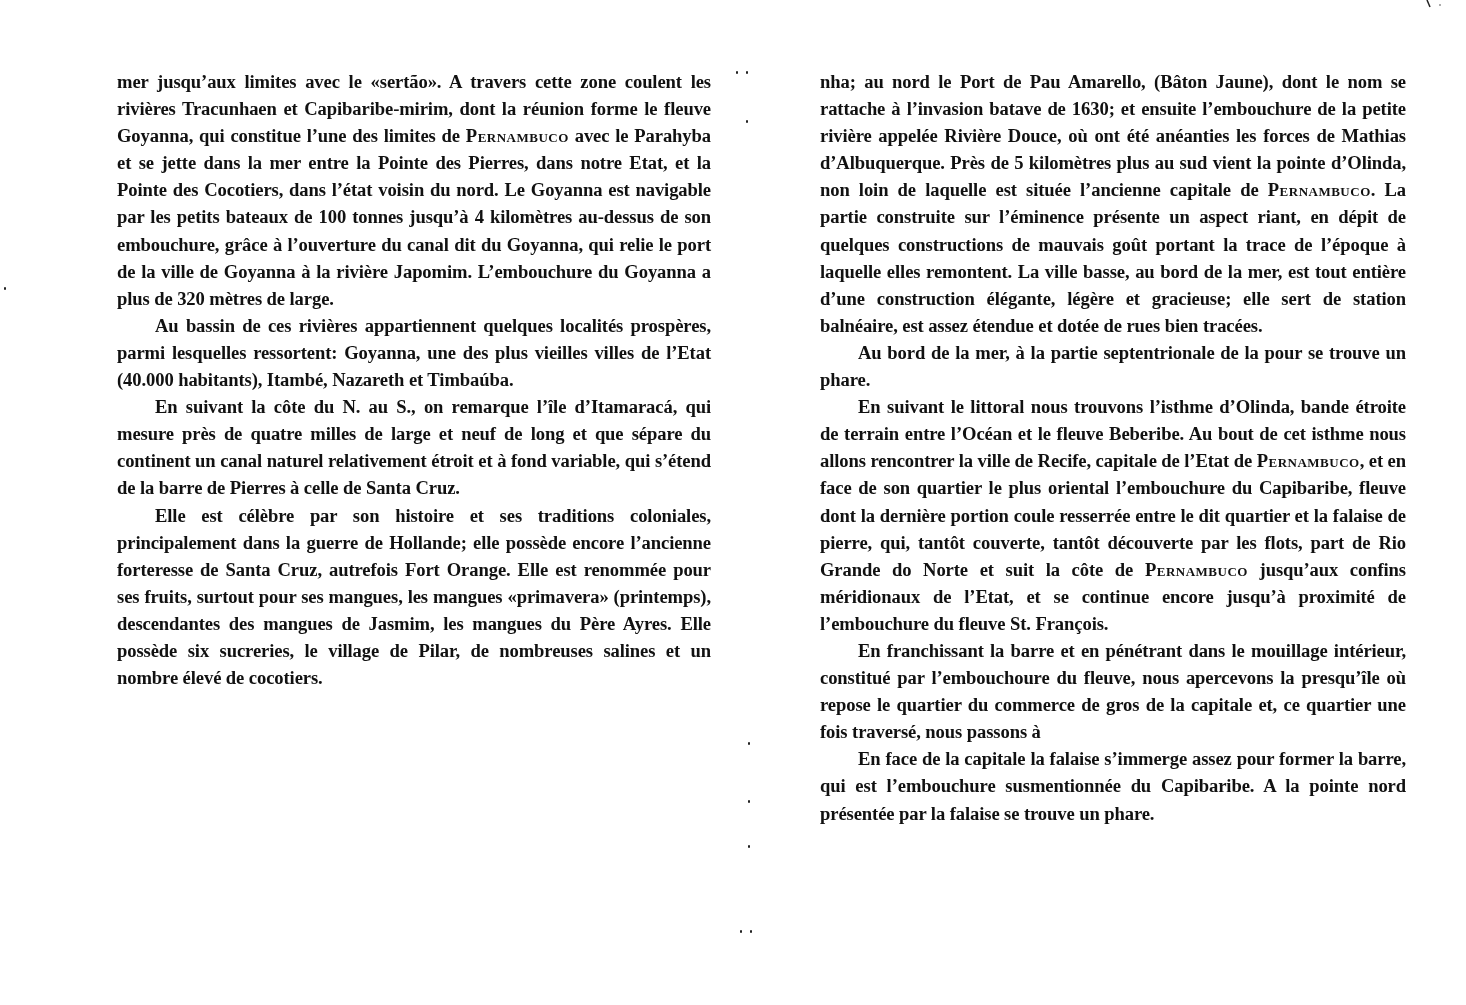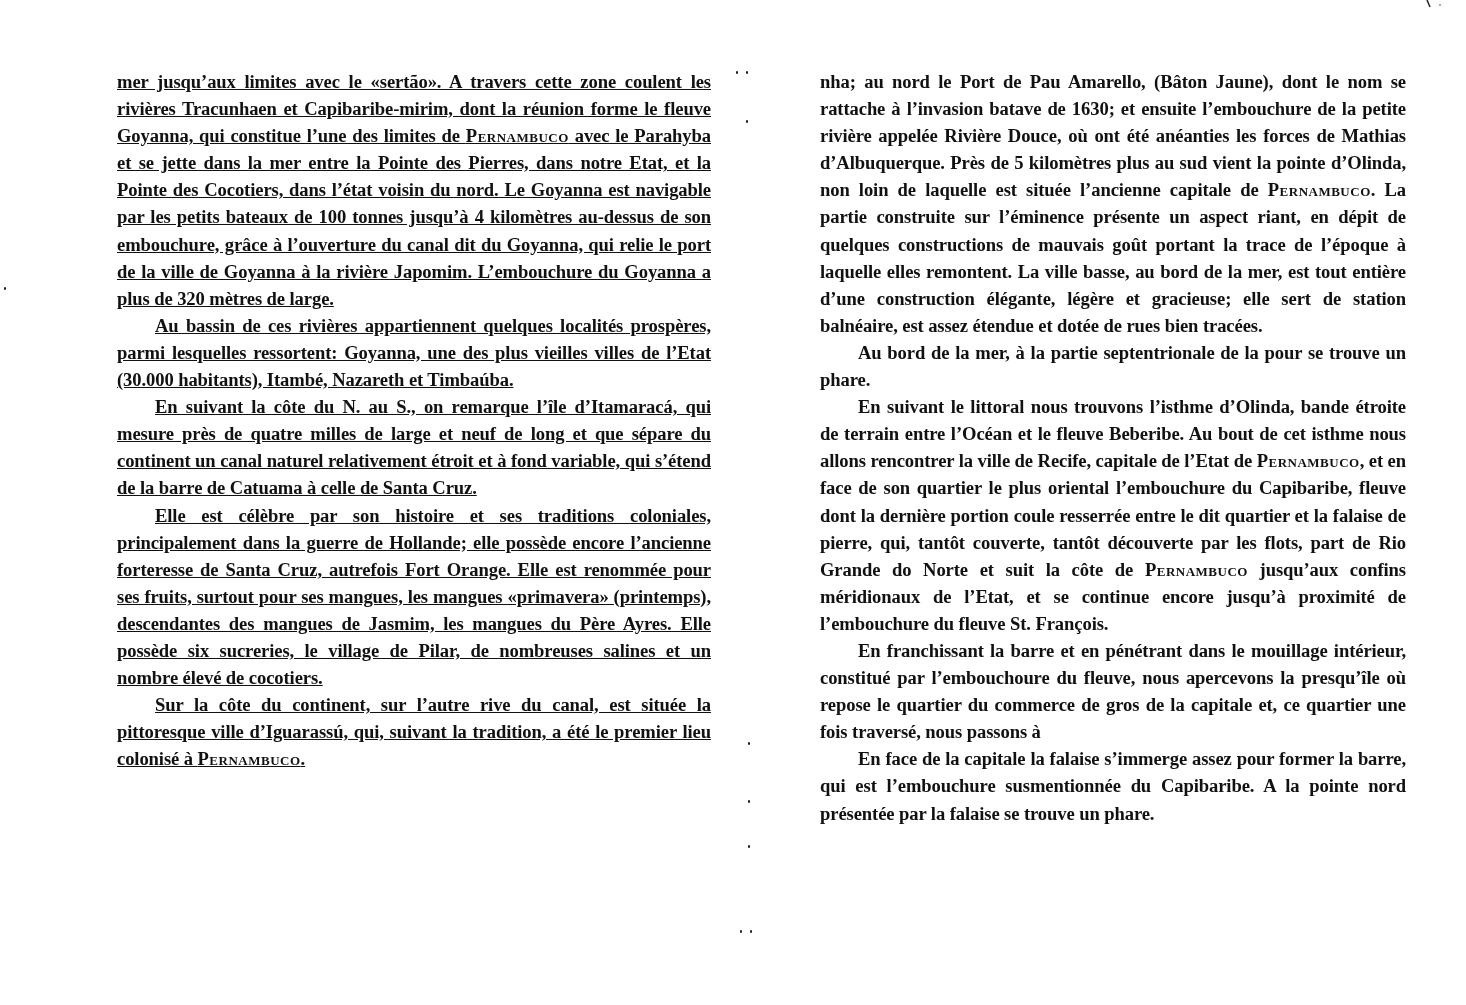--- a/index.html
+++ b/index.html
@@ -5,38 +5,37 @@
   html, body { margin: 0; padding: 0; }
   body {
     width: 1466px; height: 1005px; background: #ffffff; position: relative; overflow: hidden;
     font-family: "Liberation Serif", "DejaVu Serif", serif; color: #111;
   }
   .col {
     position: absolute; top: 68px; width: 594px;
     font-size: 18.6px; line-height: 27.1px; text-align: justify; hyphens: manual;
     font-weight: 600; letter-spacing: -0.1px;
   }
-  .col.left { left: 117px; text-decoration: underline; }
+  .col.left { left: 117px; }
   .col.right { left: 820px; width: 586px; }
   .col p { margin: 0; text-indent: 0; }
   .col p.indent { text-indent: 38px; }
   .sc { font-variant: small-caps; letter-spacing: 0.5px; }
   .speck { position: absolute; background: #222; width: 2px; height: 3px; border-radius: 1px; }
   .corner-mark { position: absolute; right: 22px; top: 0px; width: 20px; height: 14px; }
 </style>
 </head>
 <body>
 
 <div>
   <div class="col left">
     <p>mer jusqu’aux limites avec le «sertão». A travers cette zone coulent les rivières Tracunhaen et Capibaribe-mirim, dont la réunion forme le fleuve Goyanna, qui constitue l’une des limites de <span class="sc">Pernambuco</span> avec le Parahyba et se jette dans la mer entre la Pointe des Pierres, dans notre Etat, et la Pointe des Cocotiers, dans l’état voisin du nord. Le Goyanna est navigable par les petits bateaux de 100 tonnes jusqu’à 4 kilomètres au-dessus de son embouchure, grâce à l’ouverture du canal dit du Goyanna, qui relie le port de la ville de Goyanna à la rivière Japomim. L’embouchure du Goyanna a plus de 320 mètres de large.</p>
-    <p class="indent">Au bassin de ces rivières appartiennent quelques localités prospères, parmi lesquelles ressortent: Goyanna, une des plus vieilles villes de l’Etat (30.000 habitants), Itambé, Nazareth et Timbaúba.</p>
-    <p class="indent">En suivant la côte du N. au S., on remarque l’île d’Itamaracá, qui mesure près de quatre milles de large et neuf de long et que sépare du continent un canal naturel relativement étroit et à fond variable, qui s’étend de la barre de Catuama à celle de Santa Cruz.</p>
+    <p class="indent">Au bassin de ces rivières appartiennent quelques localités prospères, parmi lesquelles ressortent: Goyanna, une des plus vieilles villes de l’Etat (40.000 habitants), Itambé, Nazareth et Timbaúba.</p>
+    <p class="indent">En suivant la côte du N. au S., on remarque l’île d’Itamaracá, qui mesure près de quatre milles de large et neuf de long et que sépare du continent un canal naturel relativement étroit et à fond variable, qui s’étend de la barre de Pierres à celle de Santa Cruz.</p>
     <p class="indent">Elle est célèbre par son histoire et ses traditions coloniales, principalement dans la guerre de Hollande; elle possède encore l’ancienne forteresse de Santa Cruz, autrefois Fort Orange. Elle est renommée pour ses fruits, surtout pour ses mangues, les mangues «primavera» (printemps), descendantes des mangues de Jasmim, les mangues du Père Ayres. Elle possède six sucreries, le village de Pilar, de nombreuses salines et un nombre élevé de cocotiers.</p>
-    <p class="indent">Sur la côte du continent, sur l’autre rive du canal, est située la pittoresque ville d’Iguarassú, qui, suivant la tradition, a été le premier lieu colonisé à <span class="sc">Pernambuco</span>.</p>
   </div>
 
   <div class="col right">
     <p>nha; au nord le Port de Pau Amarello, (Bâton Jaune), dont le nom se rattache à l’invasion batave de 1630; et ensuite l’embouchure de la petite rivière appelée Rivière Douce, où ont été anéanties les forces de Mathias d’Albuquerque. Près de 5 kilomètres plus au sud vient la pointe d’Olinda, non loin de laquelle est située l’ancienne capitale de <span class="sc">Pernambuco</span>. La partie construite sur l’éminence présente un aspect riant, en dépit de quelques constructions de mauvais goût portant la trace de l’époque à laquelle elles remontent. La ville basse, au bord de la mer, est tout entière d’une construction élégante, légère et gracieuse; elle sert de station balnéaire, est assez étendue et dotée de rues bien tracées.</p>
     <p class="indent">Au bord de la mer, à la partie septentrionale de la pour se trouve un phare.</p>
     <p class="indent">En suivant le littoral nous trouvons l’isthme d’Olinda, bande étroite de terrain entre l’Océan et le fleuve Beberibe. Au bout de cet isthme nous allons rencontrer la ville de Recife, capitale de l’Etat de <span class="sc">Pernambuco</span>, et en face de son quartier le plus oriental l’embouchure du Capibaribe, fleuve dont la dernière portion coule resserrée entre le dit quartier et la falaise de pierre, qui, tantôt couverte, tantôt découverte par les flots, part de Rio Grande do Norte et suit la côte de <span class="sc">Pernambuco</span> jusqu’aux confins méridionaux de l’Etat, et se continue encore jusqu’à proximité de l’embouchure du fleuve St. François.</p>
     <p class="indent">En franchissant la barre et en pénétrant dans le mouillage intérieur, constitué par l’embouchoure du fleuve, nous apercevons la presqu’île où repose le quartier du commerce de gros de la capitale et, ce quartier une fois traversé, nous passons à</p>
     <p class="indent">En face de la capitale la falaise s’immerge assez pour former la barre, qui est l’embouchure susmentionnée du Capibaribe. A la pointe nord présentée par la falaise se trouve un phare.</p>
   </div>
 

